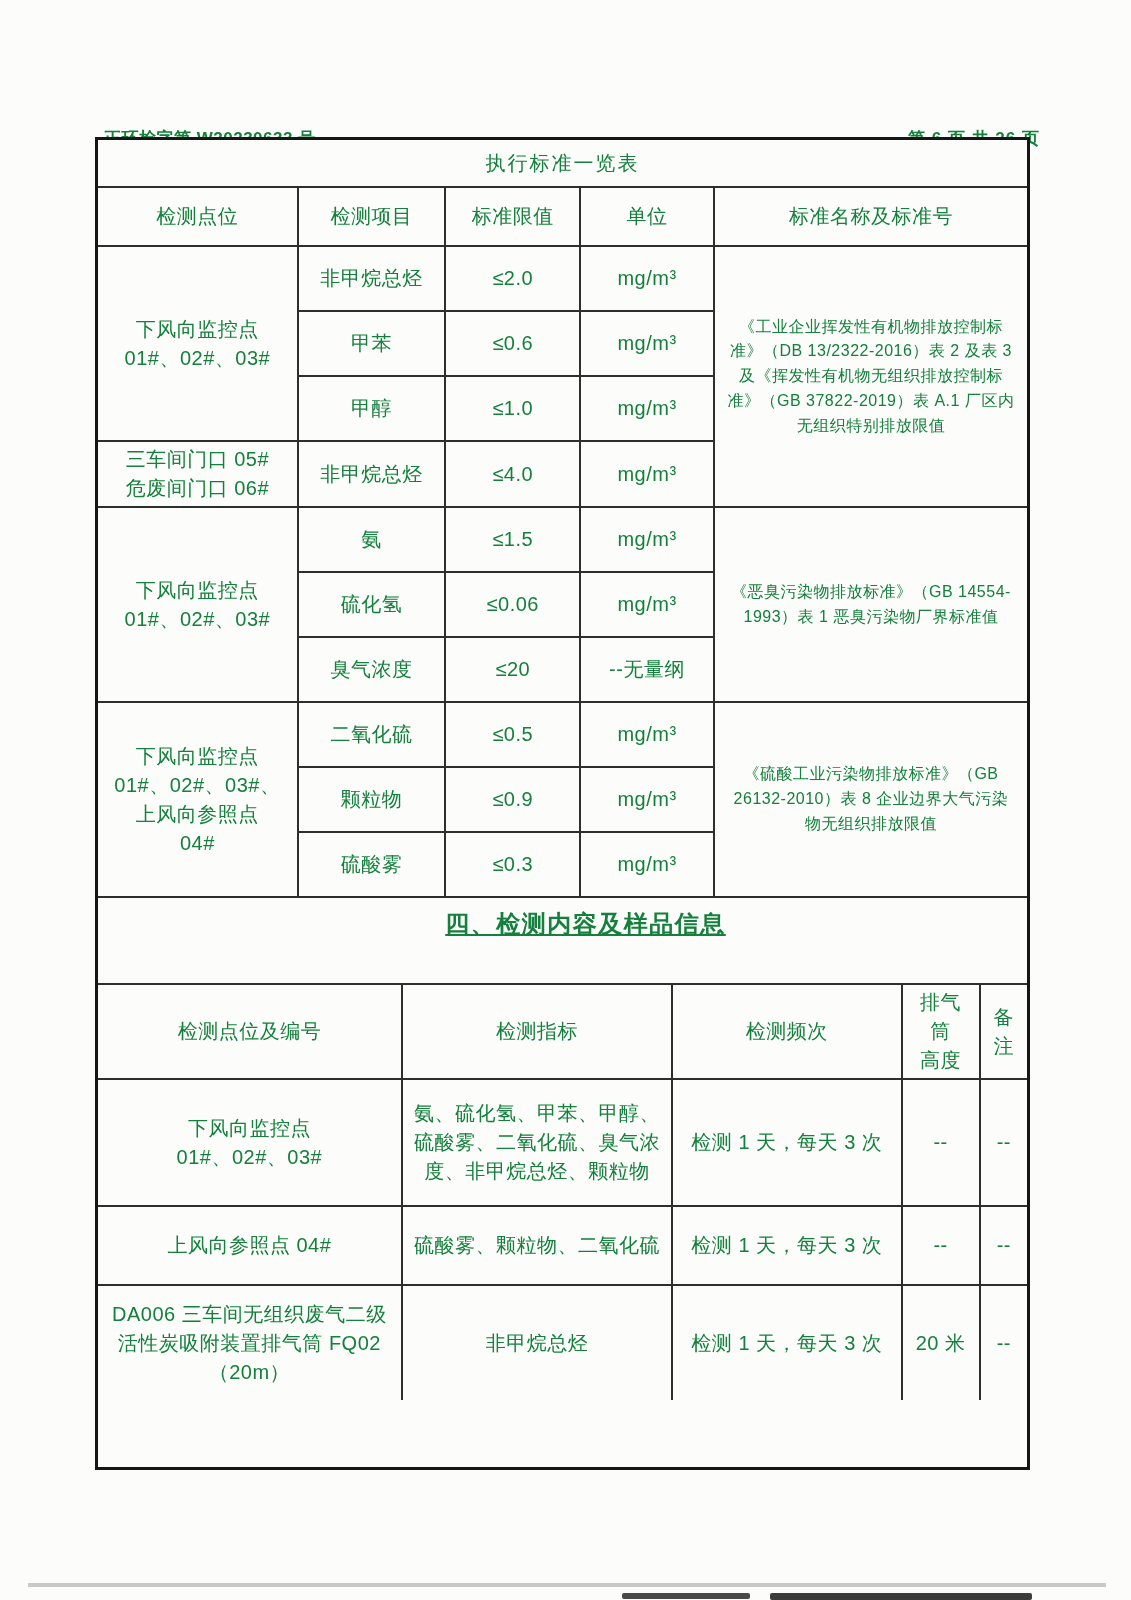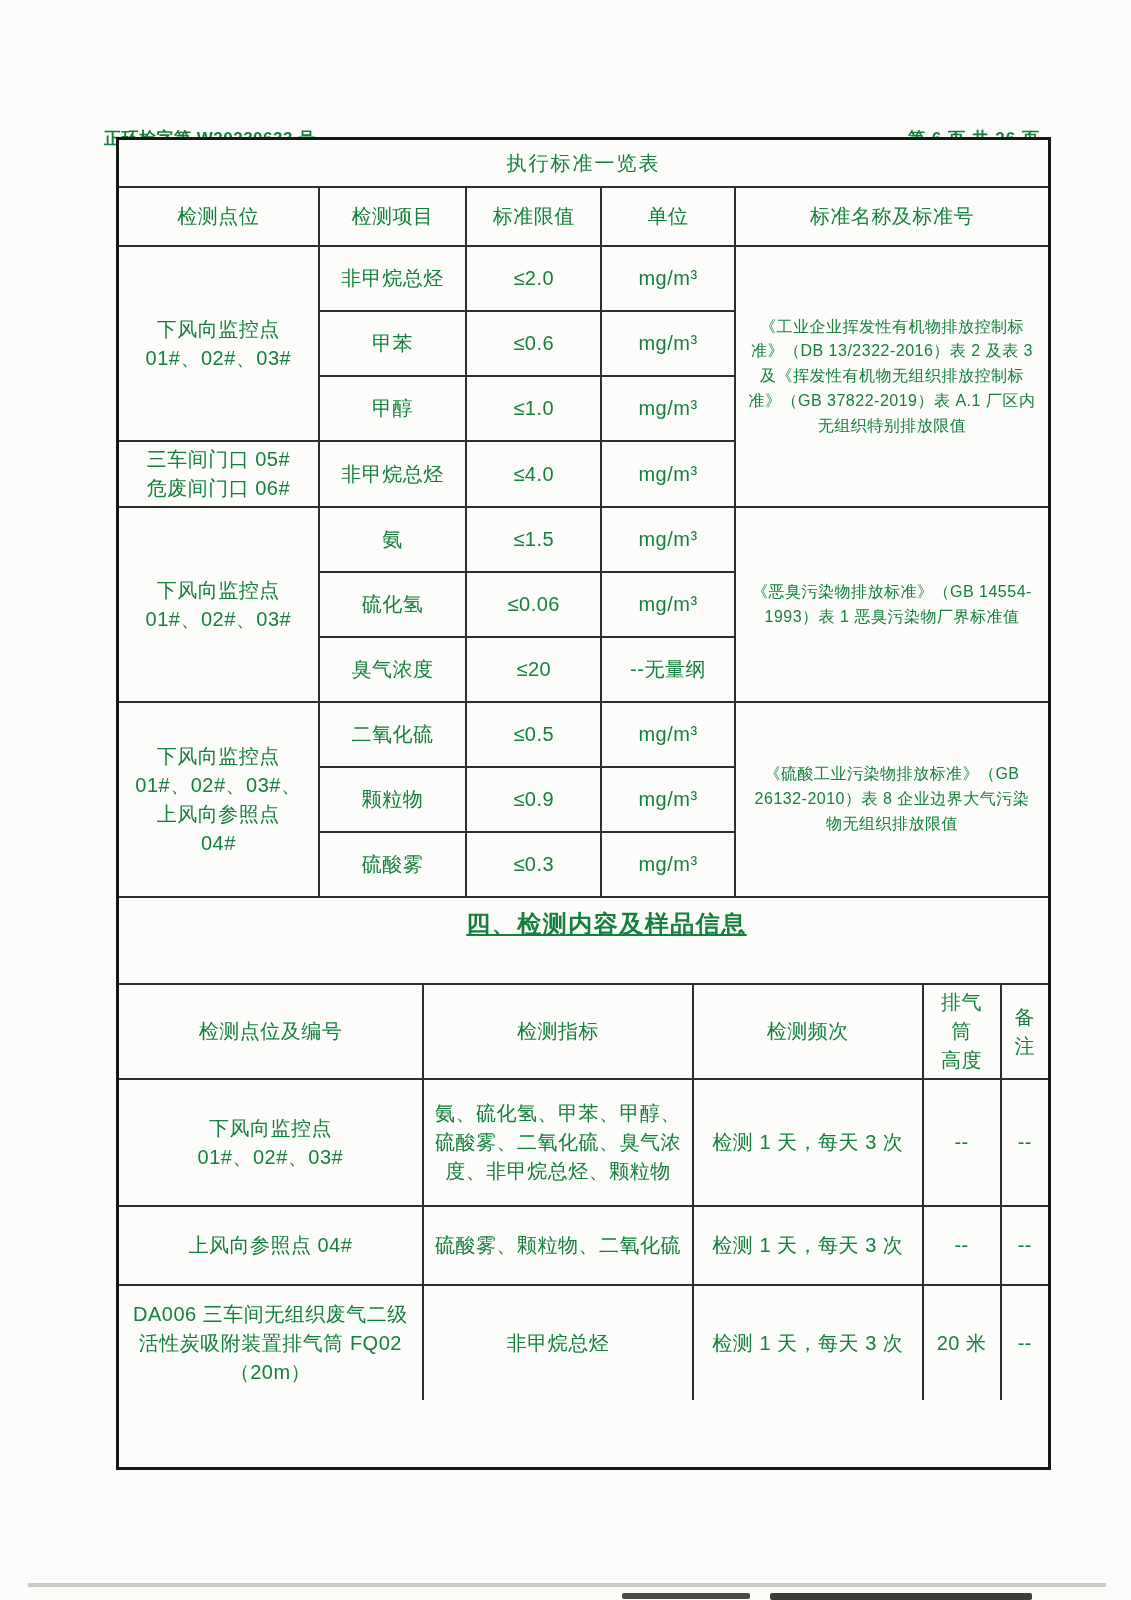--- a/index.html
+++ b/index.html
@@ -34,21 +34,21 @@
   }
   .page-indicator {
     font-size: 17px;
     font-weight: 700;
     letter-spacing: 1px;
     margin-top: 35px;
   }
   
   .content-box {
     position: absolute;
-    left: 116px;
+    left: 95px;
     top: 137px;
     width: 935px;
     height: 1333px;
     box-sizing: border-box;
     border: 3px solid #161616;
     background: #fcfcfa;
   }
   table {
     width: 100%;
     border-collapse: collapse;

